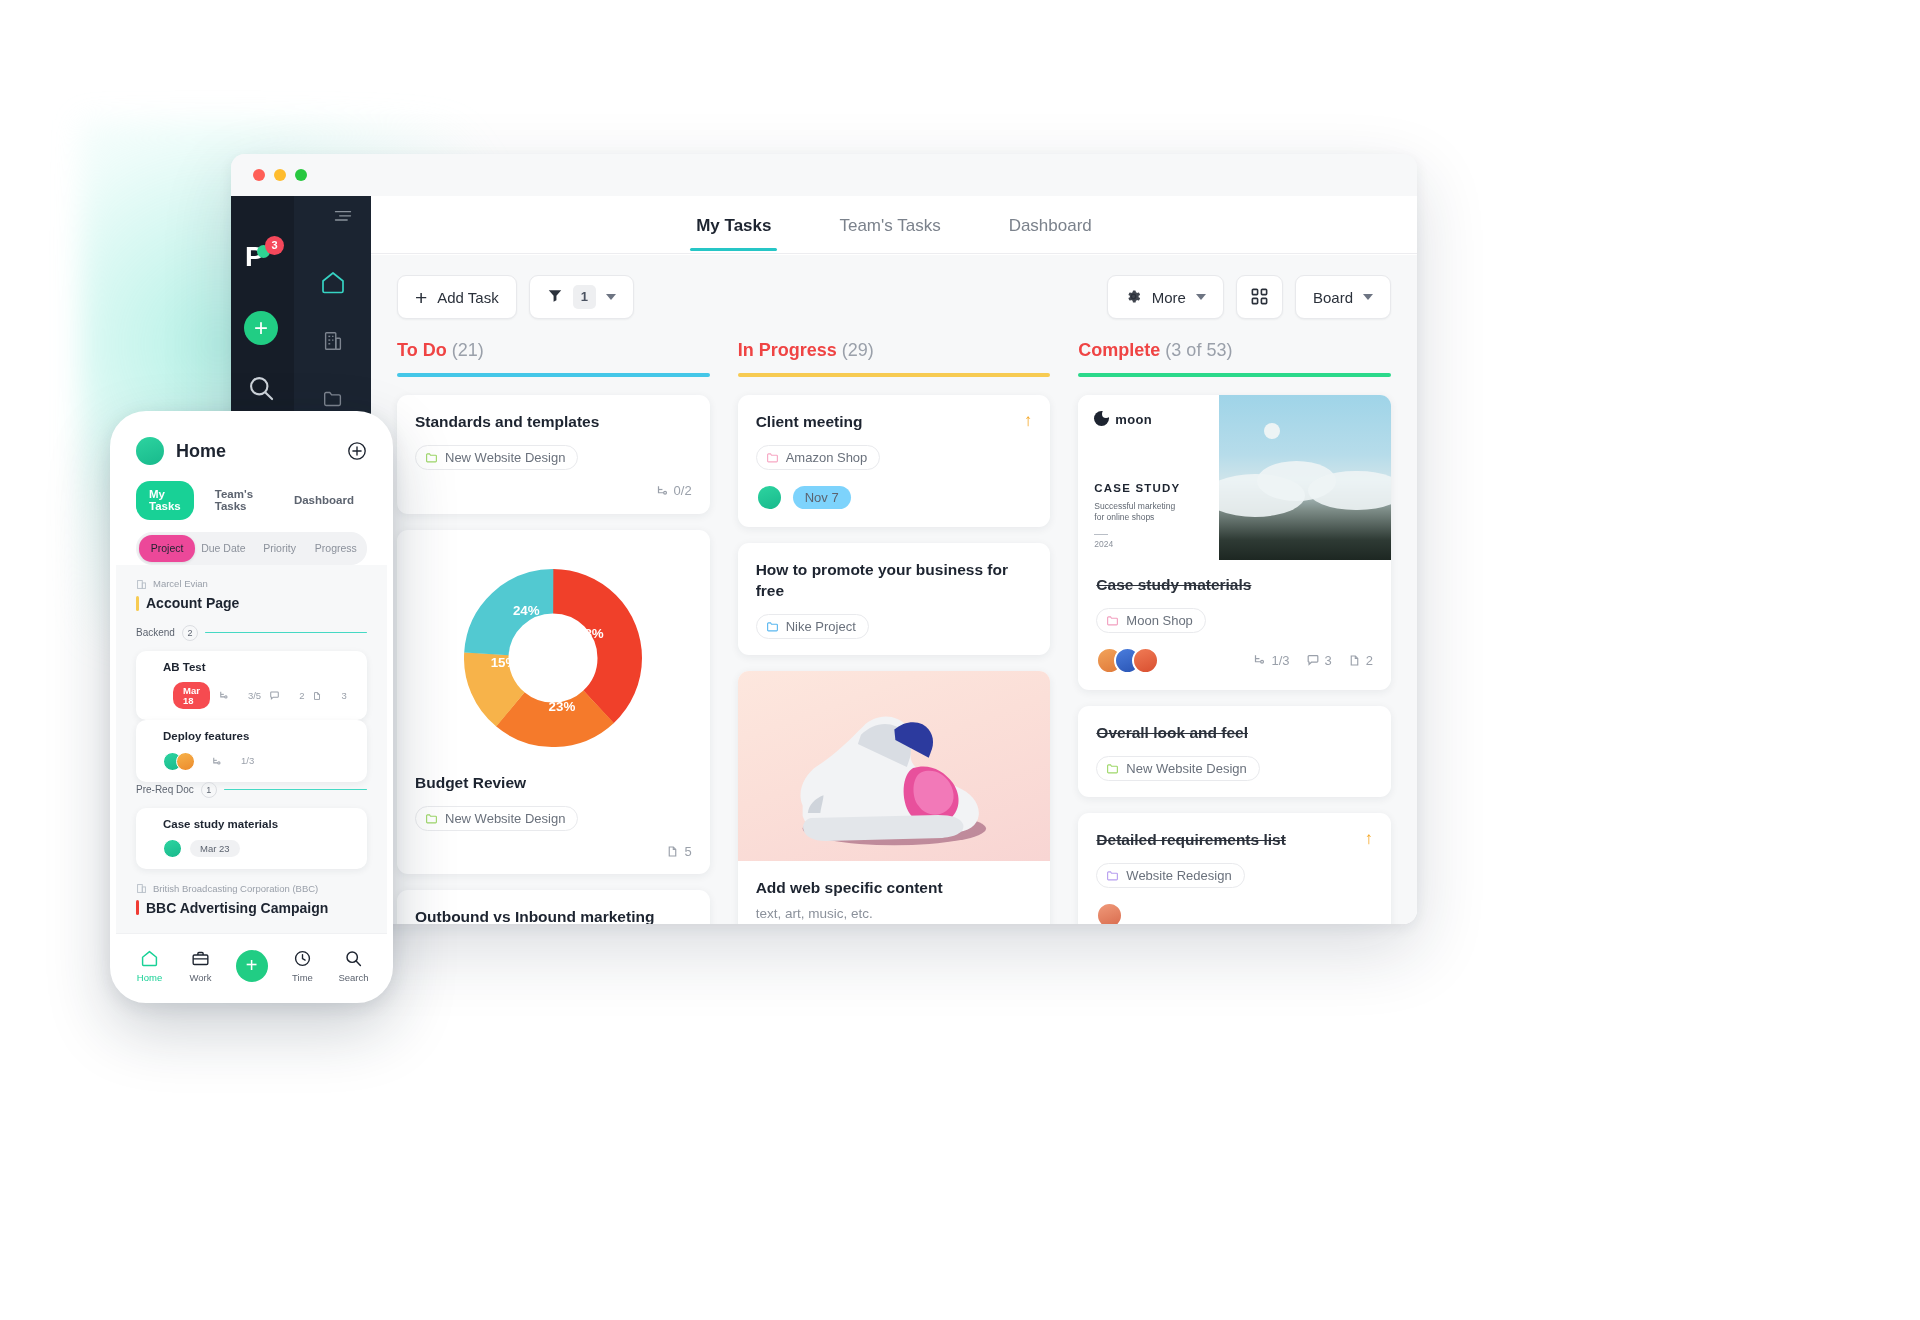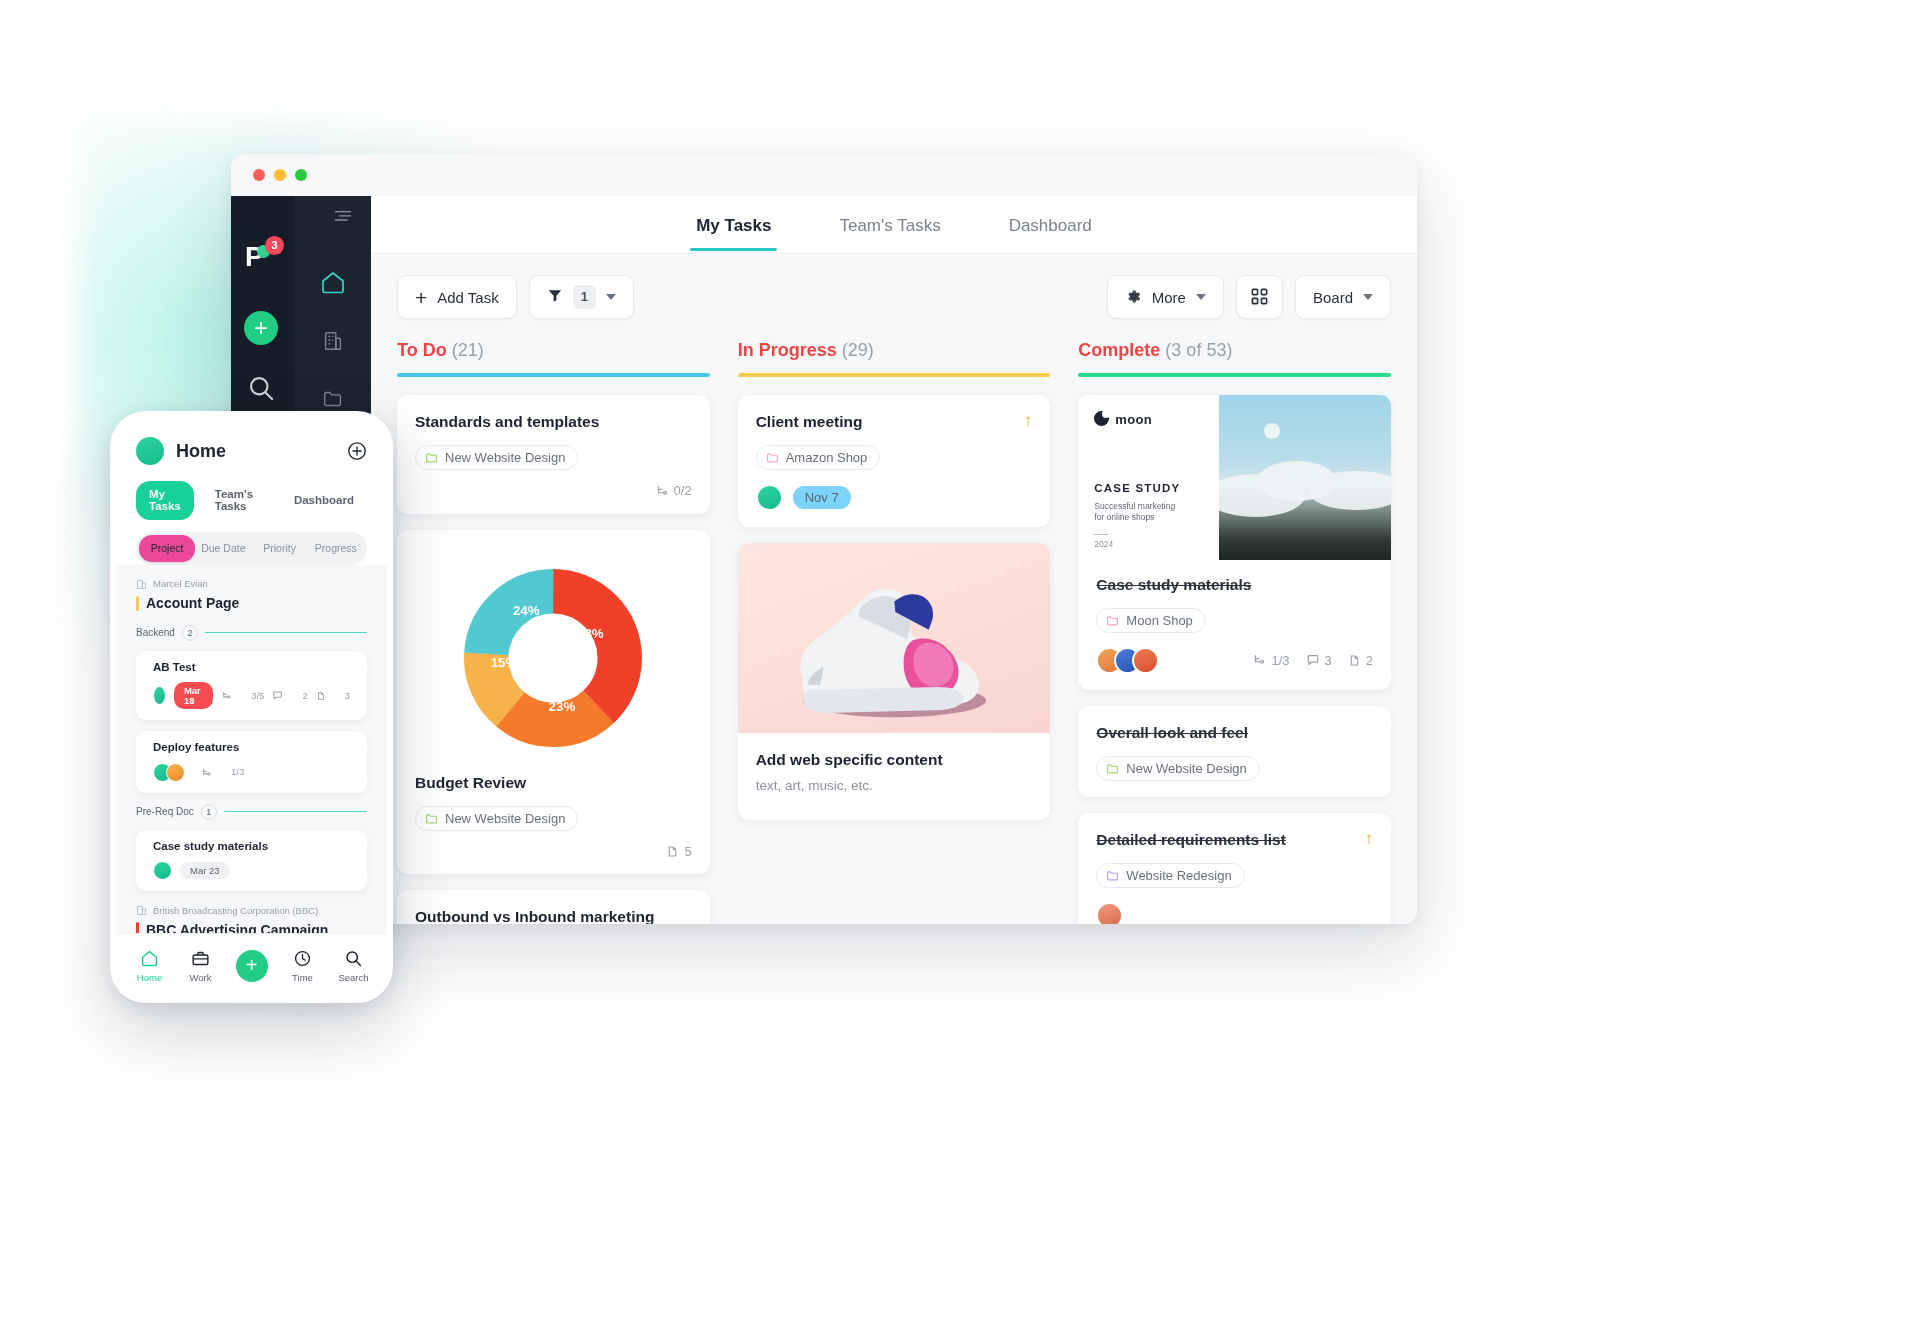--- a/index.html
+++ b/index.html
@@ -164,21 +164,21 @@
   .ph-seg-item.active { background:#ec4899; color:#1d2430; font-weight:400; box-shadow:0 1px 3px rgba(20,30,45,.12); }
 
   .ph-list { padding: 14px 20px 0; background:#f7f8f9; height:370px; overflow:hidden; }
   .ph-proj-sub { display:flex; align-items:center; gap:6px; font:400 9.5px/1 "Liberation Sans",sans-serif; color:#9aa0aa; margin-bottom:6px; }
   .ph-proj-name { display:flex; align-items:center; gap:7px; font:700 14px/1 "Liberation Sans",sans-serif; color:#1d2430; margin-bottom:14px; }
   .ph-bar { width:3px; height:15px; border-radius:2px; }
   .ph-group { display:flex; align-items:center; gap:7px; margin-bottom:10px; }
   .ph-group-lbl { font:400 10px/1 "Liberation Sans",sans-serif; color:#5c636f; }
   .ph-group-num { width:16px; height:16px; border-radius:50%; border:1px solid #dcdee2; font:400 9px/15px "Liberation Sans",sans-serif; color:#5c636f; text-align:center; }
   .ph-group-line { flex:1; height:1.5px; background:#45d9c4; border-radius:1px; }
-  .ph-card { background:#fff; border-radius:10px; padding:11px 17px 11px; box-shadow:0 2px 7px rgba(25,40,60,.07); margin-bottom:11px; }
+  .ph-card { background:#fff; border-radius:10px; padding:11px 27px 11px; box-shadow:0 2px 7px rgba(25,40,60,.07); }
   .ph-card-title { font:700 11.5px/1 "Liberation Sans",sans-serif; color:#1d2430; margin-bottom:9px; }
   .ph-card-row { display:flex; align-items:center; gap:8px; }
   .ph-av { width:19px; height:19px; border-radius:50%; border:1.5px solid #fff; }
   .ph-avstack { display:flex; }
   .ph-avstack .ph-av + .ph-av { margin-left:-6px; }
   .ph-date { background:#f64b50; color:#fff; border-radius:10px; padding:4px 10px; font:700 9.5px/1 "Liberation Sans",sans-serif; }
   .ph-date.gray { background:#f0f1f3; color:#5c636f; font-weight:400; }
   .ph-meta { display:flex; align-items:center; gap:19px; color:#9aa0aa; font:500 9.5px/1 "Liberation Sans",sans-serif; }
 
   .ph-nav {
@@ -424,20 +424,29 @@
                     <path d="M2 4.6A1 1 0 0 1 3 3.6h2.6l1.2 1.6H13a1 1 0 0 1 1 1v6.2a1 1 0 0 1-1 1H3a1 1 0 0 1-1-1z"></path>
                   </svg>
                   <span>Amazon Shop</span>
                 </span>
                 <div class="card-foot">
                   <span class="av" style="background:linear-gradient(160deg,#2dd4a0,#18b98c)"></span>
                   <span class="pill">Nov 7</span>
                 </div>
               </div>
 
+              <div class="card">
+                <div class="card-title">How to promote your business for free</div>
+                <span class="chip">
+                  <svg viewBox="0 0 16 16" width="13" height="13" fill="none" stroke="#5bb8f0" stroke-width="1.4">
+                    <path d="M2 4.6A1 1 0 0 1 3 3.6h2.6l1.2 1.6H13a1 1 0 0 1 1 1v6.2a1 1 0 0 1-1 1H3a1 1 0 0 1-1-1z"></path>
+                  </svg>
+                  <span>Nike Project</span>
+                </span>
+              </div>
 
               <div class="shoe-card">
                 <div class="shoe-img">
                   <svg viewBox="0 0 300 180" width="100%" height="100%" preserveAspectRatio="xMidYMid meet">
                     <ellipse cx="150" cy="150" rx="88" ry="16" fill="#8f4a6b" opacity=".55"></ellipse>
                     <path d="M62 128c-6-14 2-30 14-38 16-10 30-24 44-38 9-9 22-12 33-7 12 5 16 18 13 30-2 9 2 16 10 20l34 15c14 6 22 16 21 27-1 10-10 16-24 17l-113 3c-17 0-28-7-32-19z" fill="#f2f3f5"></path>
                     <path d="M118 60c10-10 23-13 34-8 12 5 16 18 13 30l-3 9-47-22z" fill="#d9dde3"></path>
                     <path d="M168 92c15-5 29 2 38 14 9 13 7 28-4 36-12 9-28 6-37-6-9-13-8-38 3-44z" fill="#e8509c"></path>
                     <path d="M176 96c11-4 21 1 27 10 6 10 5 21-3 27-9 7-21 4-27-5-7-9-6-28 3-32z" fill="#f279b8"></path>
                     <path d="M150 55c8-7 19-9 27-5 9 5 12 15 9 24l-3 8-32-17z" fill="#2c3a9e"></path>

